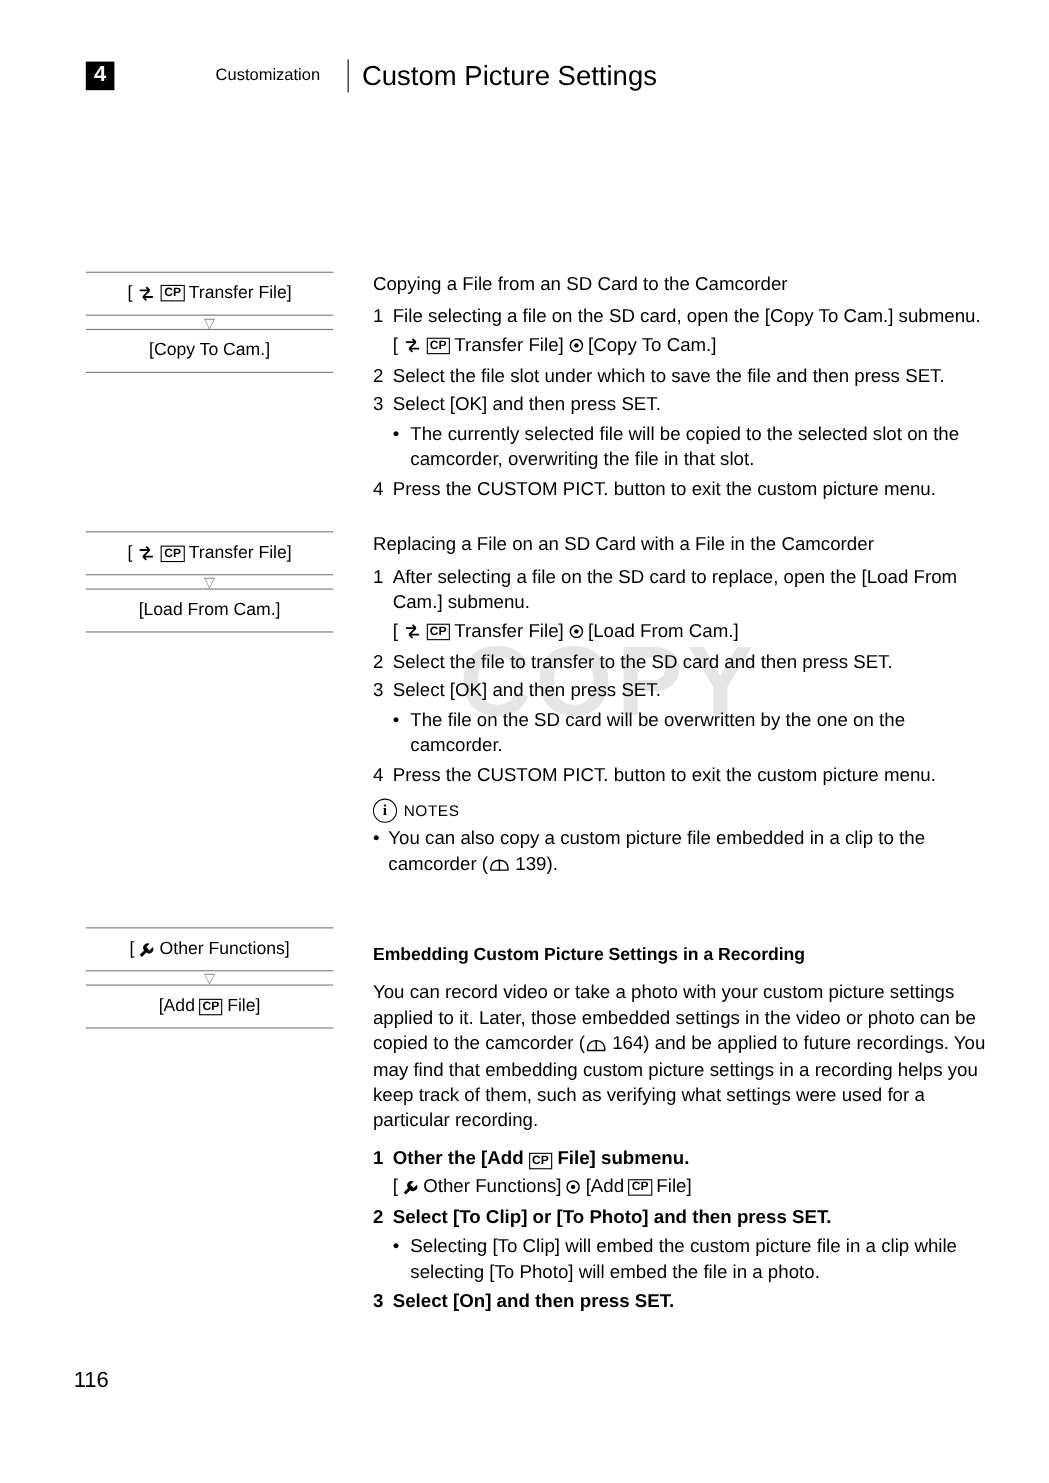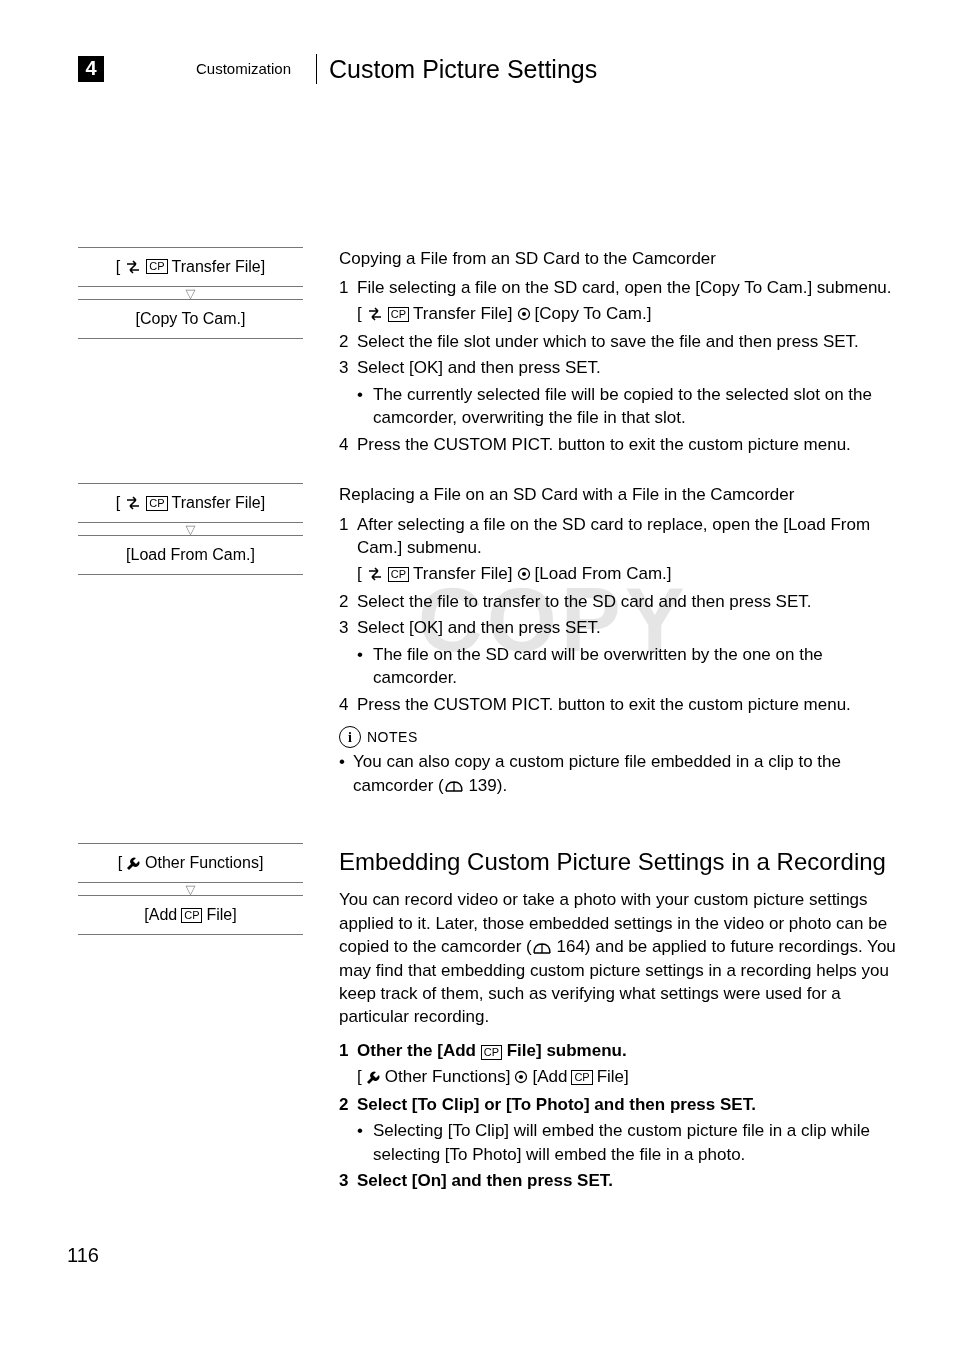--- a/index.html
+++ b/index.html
@@ -87,23 +87,23 @@
     }
     .main {
       flex: 1;
     }
     h3 {
       font-size: 17px;
       font-weight: normal;
       margin: 0 0 6px 0;
     }
     h2.section {
-      font-size: 24px;
-      font-weight: normal;
-      margin: 2px 0 10px 0;
+      font-size: 16px;
+      font-weight: bold;
+      margin: 15px 0 10px 0;
     }
     .step {
       display: flex;
       margin-bottom: 3px;
     }
     .step .num {
       width: 18px;
       flex: 0 0 18px;
     }
     .step .txt { flex: 1; }
@@ -152,21 +152,21 @@
     .para { margin-bottom: 10px; }
     .page-num {
       position: absolute;
       left: 67px;
       bottom: 78px;
       font-size: 20px;
     }
     .icon-box {
       border: 1.5px solid #000;
       font-size: 11px;
-      font-weight: normal;
+      font-weight: bold;
       padding: 0 2px;
       line-height: 13px;
       display: inline-block;
       font-family: Arial, sans-serif;
     }
     .inline-svg {
       vertical-align: middle;
       display: inline-block;
     }
   </style>

